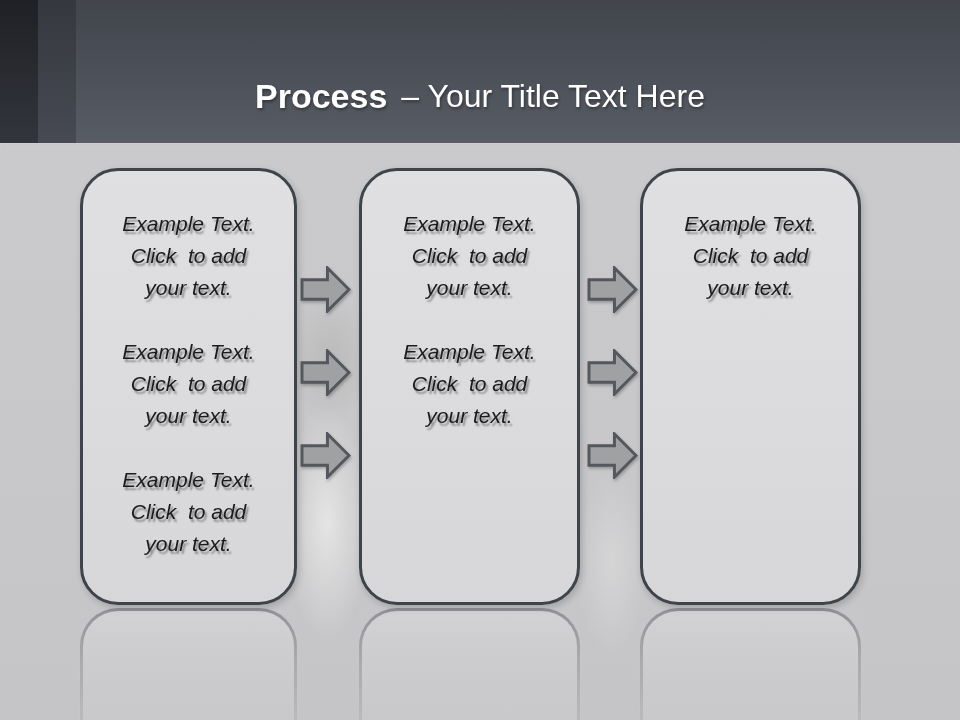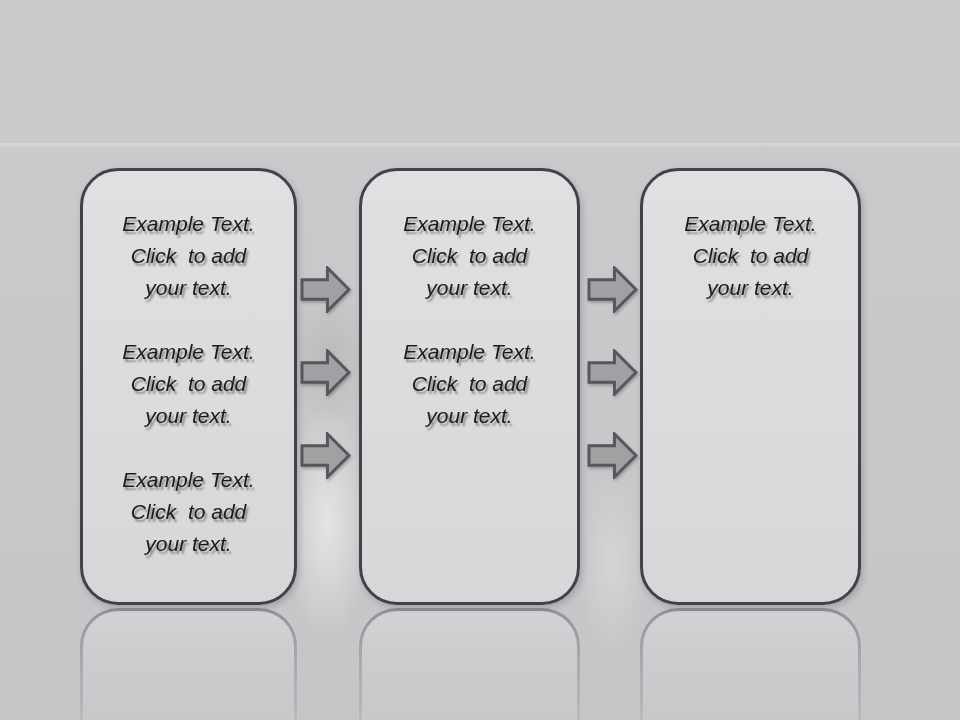--- a/index.html
+++ b/index.html
@@ -86,20 +86,28 @@
       rgba(200,200,202,0.18) 0%,
       rgba(200,200,202,0.55) 45%,
       rgba(199,199,201,0.82) 100%);
   }
 </style>
 </head>
 <body>
 
 <div class="slide">
 
+  <div class="titlebar">
+    <div class="strip-dark"></div>
+    <div class="strip-mid"></div>
+    <h1 class="title-row">
+      <span class="title-emph">Process</span>
+      <span class="title-rest">– Your Title Text Here</span>
+    </h1>
+  </div>
 
   <div class="texture"></div>
 
   <div class="reflection refl-1"></div>
   <div class="reflection refl-2"></div>
   <div class="reflection refl-3"></div>
 
   <div class="pbox pbox-1">
     <p class="para">
       <span class="t-line">Example Text.</span>

